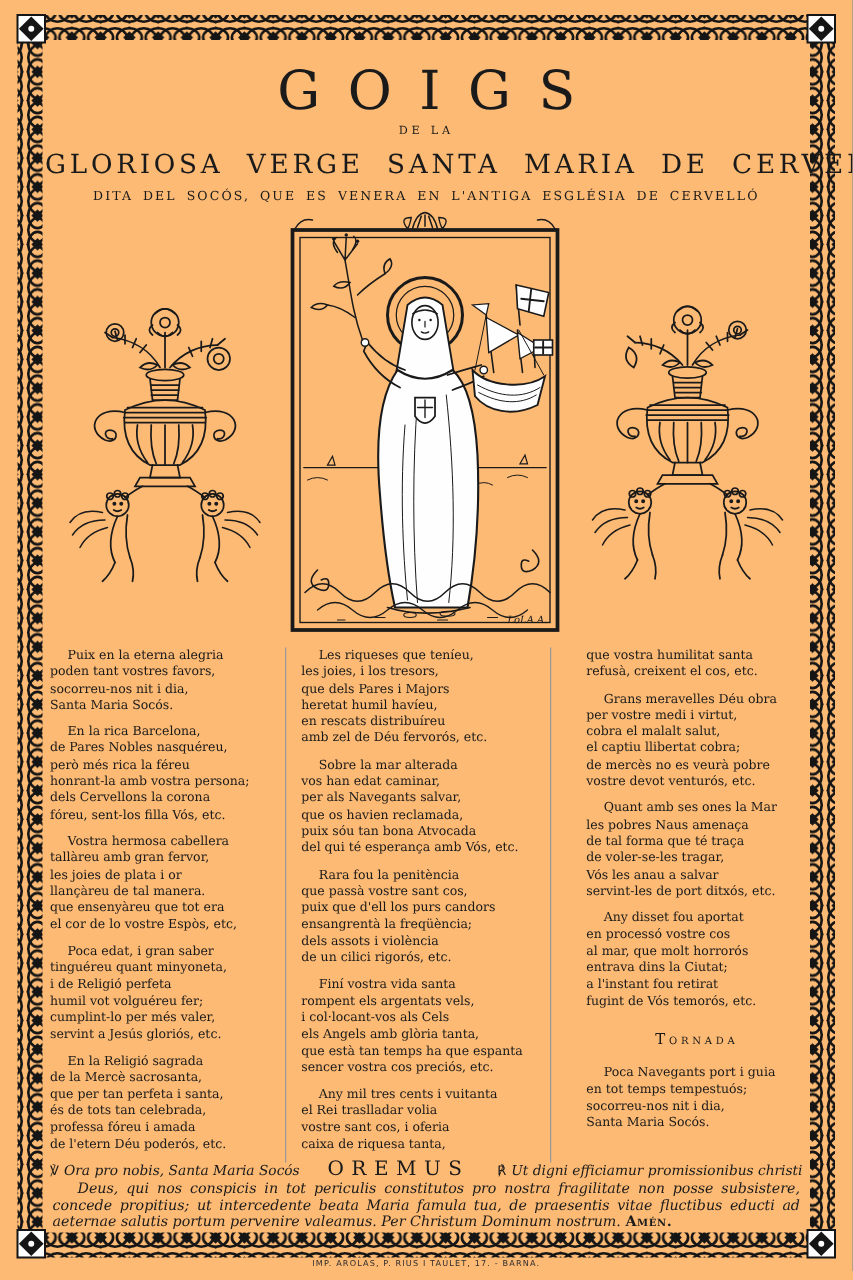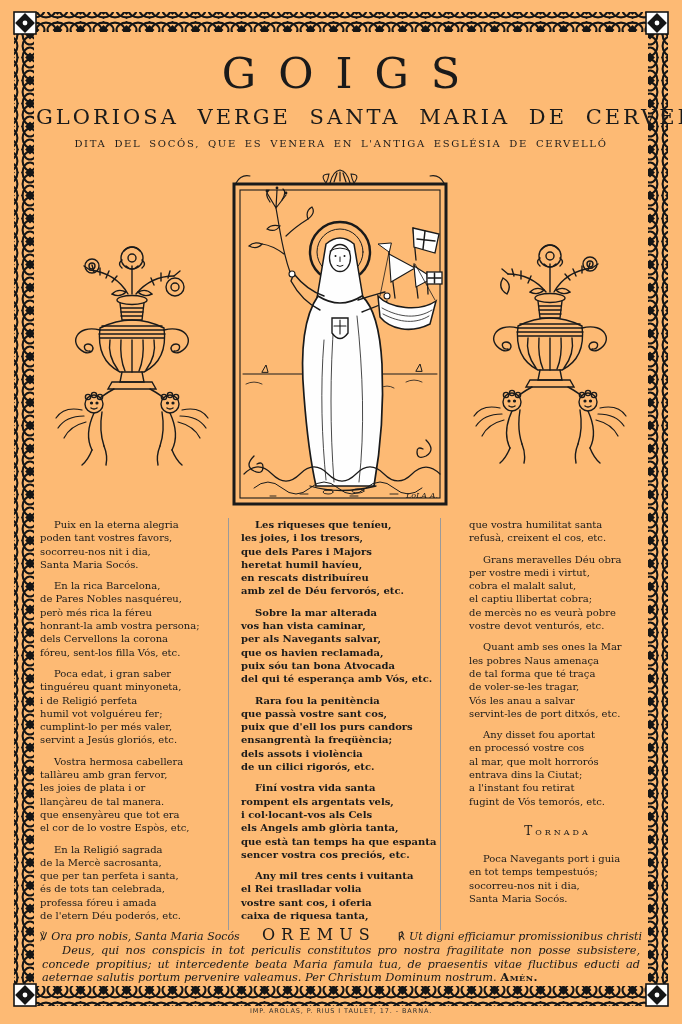--- a/index.html
+++ b/index.html
@@ -18,21 +18,21 @@
   .subtitle{font-size:10px;letter-spacing:1.7px;word-spacing:3px;margin-top:9px;white-space:nowrap;}
   
   .art{position:absolute;}
   .art-vase-left{left:42px;top:232px;}
   .art-center{left:230px;top:168px;}
   .art-vase-right{left:460px;top:230px;}
   
   .columns{position:absolute;left:36px;top:518px;width:610px;display:flex;}
   .vcol{box-sizing:border-box;}
   .vcol-1{width:192px;padding-left:4px;}
-  .vcol-2{width:212px;border-left:1px solid #9a9a9a;padding-left:12px;font-weight:bold;}
+  .vcol-2{width:212px;border-left:1px solid #9a9a9a;padding-left:12px;}
   .vcol-3{width:206px;border-left:1px solid #9a9a9a;padding-left:28px;}
   .stanza{
     font-size:10px;line-height:13.3px;white-space:pre;
     text-indent:14px;margin:0 0 8px 0;
   }
   .stanza.no-indent{text-indent:0;}
   .tornada{
     text-align:center;font-variant:small-caps;letter-spacing:3px;
     font-size:12px;margin:16px 0 14px 0;
   }
@@ -103,20 +103,21 @@
       <g transform="translate(646,984)">
           <rect width="22" height="22" stroke-width="1.6"></rect>
           <rect x="4" y="4" width="14" height="14" transform="rotate(45 11 11)" fill="#151515" stroke="none"></rect>
           <circle cx="11" cy="11" r="2.4" fill="#fefefe" stroke="none"></circle>
         </g>
     </g>
   </svg>
 
   <div class="title-block">
     <div class="goigs">GOIGS</div>
+    <div class="dela">DE LA</div>
     <div class="main-title">GLORIOSA VERGE SANTA MARIA DE CERVELLÓ</div>
     <div class="subtitle">DITA DEL SOCÓS, QUE ES VENERA EN L'ANTIGA ESGLÉSIA DE CERVELLÓ</div>
   </div>
 
   <svg class="art art-vase-left" width="180" height="235" viewBox="0 0 180 235" fill="none" stroke="#1a1a1a" stroke-width="1.4" stroke-linecap="round">
     <g>
       <path d="M86,62 C78,48 64,40 48,38"></path>
       <path d="M48,38 l-6,-4 M52,40 l-2,-7 M58,43 l0,-7 M64,46 l3,-7 M70,50 l5,-6"></path>
       <path d="M94,62 C104,50 118,44 132,44"></path>
       <path d="M132,44 l6,-5 M126,46 l2,-7 M119,49 l0,-8 M112,53 l-3,-7"></path>
@@ -311,48 +312,48 @@
       <div class="stanza">Puix en la eterna alegria
 poden tant vostres favors,
 socorreu-nos nit i dia,
 Santa Maria Socós.</div>
       <div class="stanza">En la rica Barcelona,
 de Pares Nobles nasquéreu,
 però més rica la féreu
 honrant-la amb vostra persona;
 dels Cervellons la corona
 fóreu, sent-los filla Vós, etc.</div>
+      <div class="stanza">Vostra hermosa cabellera
+tallàreu amb gran fervor,
+les joies de plata i or
+llançàreu de tal manera.
+que ensenyàreu que tot era
+el cor de lo vostre Espòs, etc,</div>
       <div class="stanza">Poca edat, i gran saber
 tinguéreu quant minyoneta,
 i de Religió perfeta
 humil vot volguéreu fer;
 cumplint-lo per més valer,
 servint a Jesús gloriós, etc.</div>
-      <div class="stanza">Vostra hermosa cabellera
-tallàreu amb gran fervor,
-les joies de plata i or
-llançàreu de tal manera.
-que ensenyàreu que tot era
-el cor de lo vostre Espòs, etc,</div>
       <div class="stanza">En la Religió sagrada
 de la Mercè sacrosanta,
 que per tan perfeta i santa,
 és de tots tan celebrada,
 professa fóreu i amada
 de l'etern Déu poderós, etc.</div>
     </div>
     <div class="vcol vcol-2">
       <div class="stanza">Les riqueses que teníeu,
 les joies, i los tresors,
 que dels Pares i Majors
 heretat humil havíeu,
 en rescats distribuíreu
 amb zel de Déu fervorós, etc.</div>
       <div class="stanza">Sobre la mar alterada
-vos han vista caminar,
+vos han edat caminar,
 per als Navegants salvar,
 que os havien reclamada,
 puix sóu tan bona Atvocada
 del qui té esperança amb Vós, etc.</div>
       <div class="stanza">Rara fou la penitència
 que passà vostre sant cos,
 puix que d'ell los purs candors
 ensangrentà la freqüència;
 dels assots i violència
 de un cilici rigorós, etc.</div>

